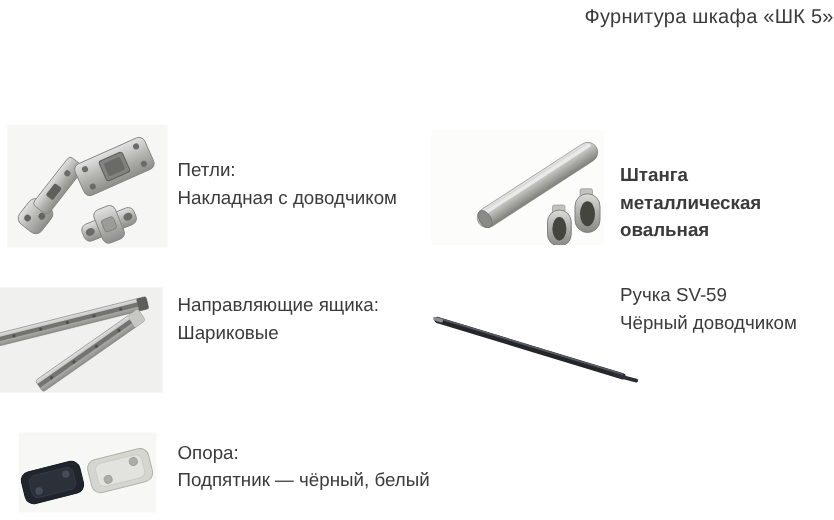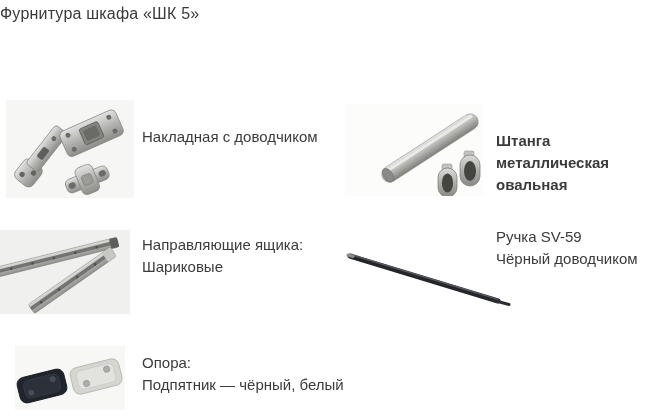--- a/index.html
+++ b/index.html
@@ -3,21 +3,21 @@
 <meta charset="utf-8">
 <style>
   html,body{margin:0;padding:0;}
   body{
     width:667px;height:416px;background:#ffffff;
     font-family:"Liberation Sans","DejaVu Sans",sans-serif;
     color:#3b3b3b;overflow:hidden;position:relative;
   }
   .page{position:relative;width:667px;height:416px;background:#ffffff;}
   .title{
-    position:absolute;top:5px;left:0;right:0;text-align:left;
+    position:absolute;top:5px;left:0;right:0;text-align:right;
     font-size:16px;font-weight:400;letter-spacing:.2px;color:#3a3a3a;
   }
   .label{position:absolute;font-size:15px;line-height:22px;color:#3b3b3b;}
   figure{margin:0;padding:0;position:absolute;}
   figure svg{display:block;width:100%;height:100%;}
   .fig-hinge   {left:6px;  top:100px; width:128px; height:98px; background:#f6f6f4;}
   .fig-rod     {left:345px; top:104px; width:138px; height:92px; background:#fcfcfb;}
   .fig-slides  {left:0px;  top:230px; width:130px; height:84px; background:#f0f0ee;}
   .fig-handle  {left:340px; top:247px; width:175px; height:62px;}
   .fig-supports{left:15px; top:346px; width:110px; height:64px; background:#f7f7f5;}
@@ -67,20 +67,21 @@
         <rect x="58" y="71" width="44" height="14" rx="5" fill="url(#gmA)" stroke="#85857f" stroke-width="0.7"></rect>
         <rect x="71" y="64" width="18" height="28" rx="5" fill="url(#gmA)" stroke="#85857f" stroke-width="0.7"></rect>
         <ellipse cx="64" cy="78" rx="3.6" ry="3" fill="#6b6b67"></ellipse>
         <ellipse cx="96" cy="78" rx="3.6" ry="3" fill="#6b6b67"></ellipse>
         <rect x="75" y="73" width="10" height="10" rx="2" fill="#9b9b97" stroke="#7a7a76" stroke-width="0.6"></rect>
       </g>
     </svg>
   </figure>
 
   <div class="label lbl-hinges">
+    <div>Петли:</div>
     <div>Накладная с доводчиком</div>
   </div>
 
   <figure class="fig-rod">
     <svg viewBox="0 0 138 92">
       <defs>
         <linearGradient id="gmT" x1="0" y1="0" x2="0" y2="1">
           <stop offset="0" stop-color="#e6e6e4"></stop>
           <stop offset="0.45" stop-color="#b9b9b5"></stop>
           <stop offset="1" stop-color="#7f7f7a"></stop>

